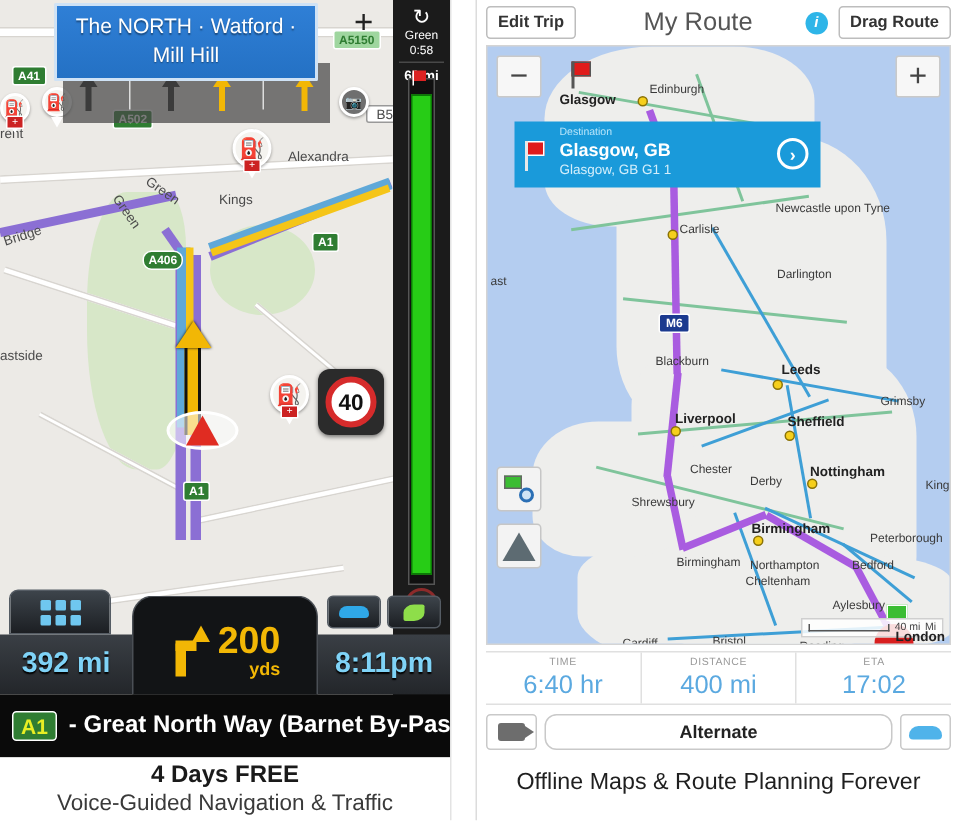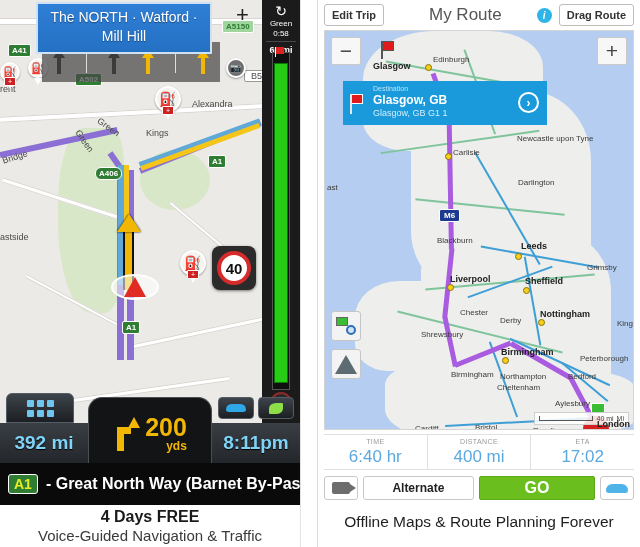--- a/index.html
+++ b/index.html
@@ -287,21 +287,21 @@
   .stat{ flex:1;text-align:center;padding-top:2px; }
   .stat + .stat{ border-left:1px solid #e0e0e0;}
   .stat .k{ font-size:7px;color:#9a9a9a;letter-spacing:.4px;line-height:10px;}
   .stat .v{ font-size:17px;color:#5ba9e0;line-height:20px;}
   .r-actions{ display:flex;gap:5px;padding:6px;align-items:stretch;height:36px;}
   .act-ico{
     width:34px;border:1px solid #c9c9c9;border-radius:3px;background:#fff;
     display:flex;align-items:center;justify-content:center;
   }
   .act-alt{
-    flex:1;border:1px solid #c9c9c9;border-radius:3px;background:#fff;
+    flex:1;border:1px solid #c9c9c9;border-radius:8px;background:#fff;
     display:flex;align-items:center;justify-content:center;
     font-size:12px;font-weight:bold;color:#222;
   }
   .act-go{
     flex:1.05;background:#6abe1e;border:1px solid #5aa718;border-radius:2px;
     display:flex;align-items:center;justify-content:center;
     color:#fff;font-size:16px;font-weight:bold;
   }
   .cam-ico{ width:18px;height:12px;background:#6d6d6d;border-radius:2px;position:relative;}
   .cam-ico:after{content:"";position:absolute;right:-6px;top:2px;width:0;height:0;
@@ -633,21 +633,20 @@
         <div class="k">ETA</div>
         <div class="v">17:02</div>
       </div>
     </div>
 
     <div class="r-actions">
       <div class="act-ico">
           <div class="cam-ico"></div>
         </div>
       <div class="act-alt">Alternate</div>
-      <div class="act-go">GO</div>
       <div class="act-ico">
           <div class="car2"></div>
         </div>
     </div>
 
     <div class="r-caption">Offline Maps &amp; Route Planning Forever</div>
   </div>
 
 </div>
 

